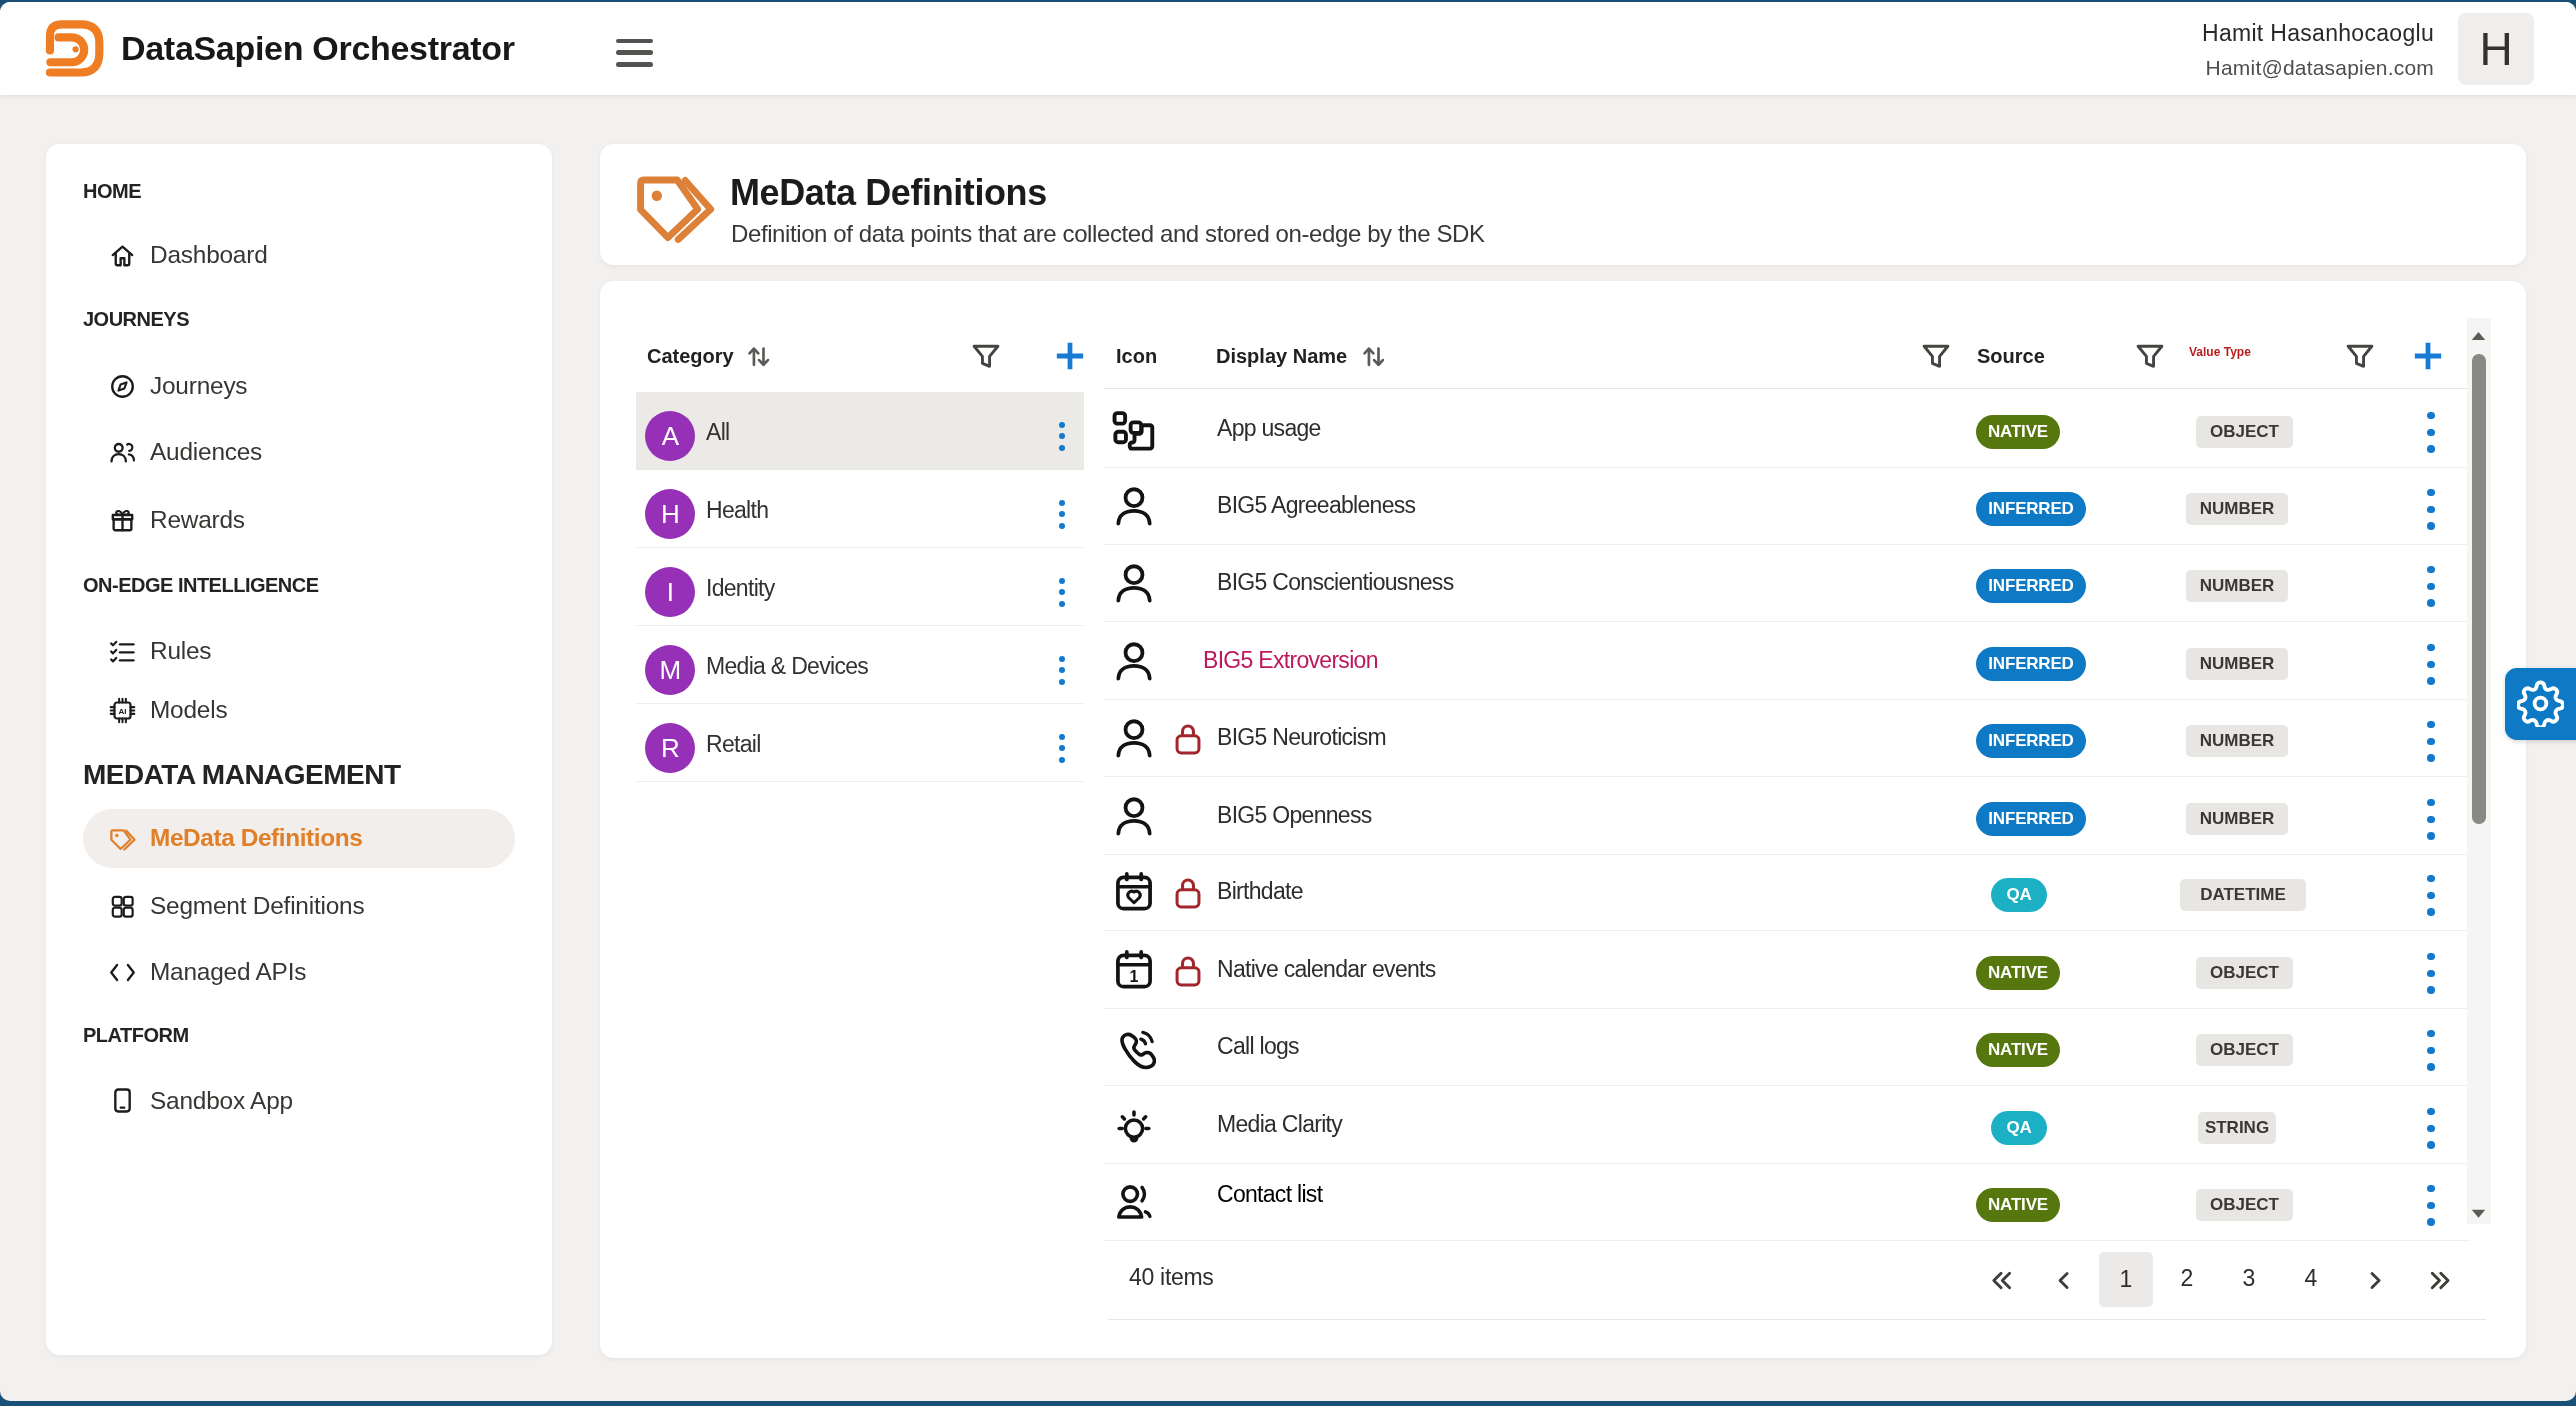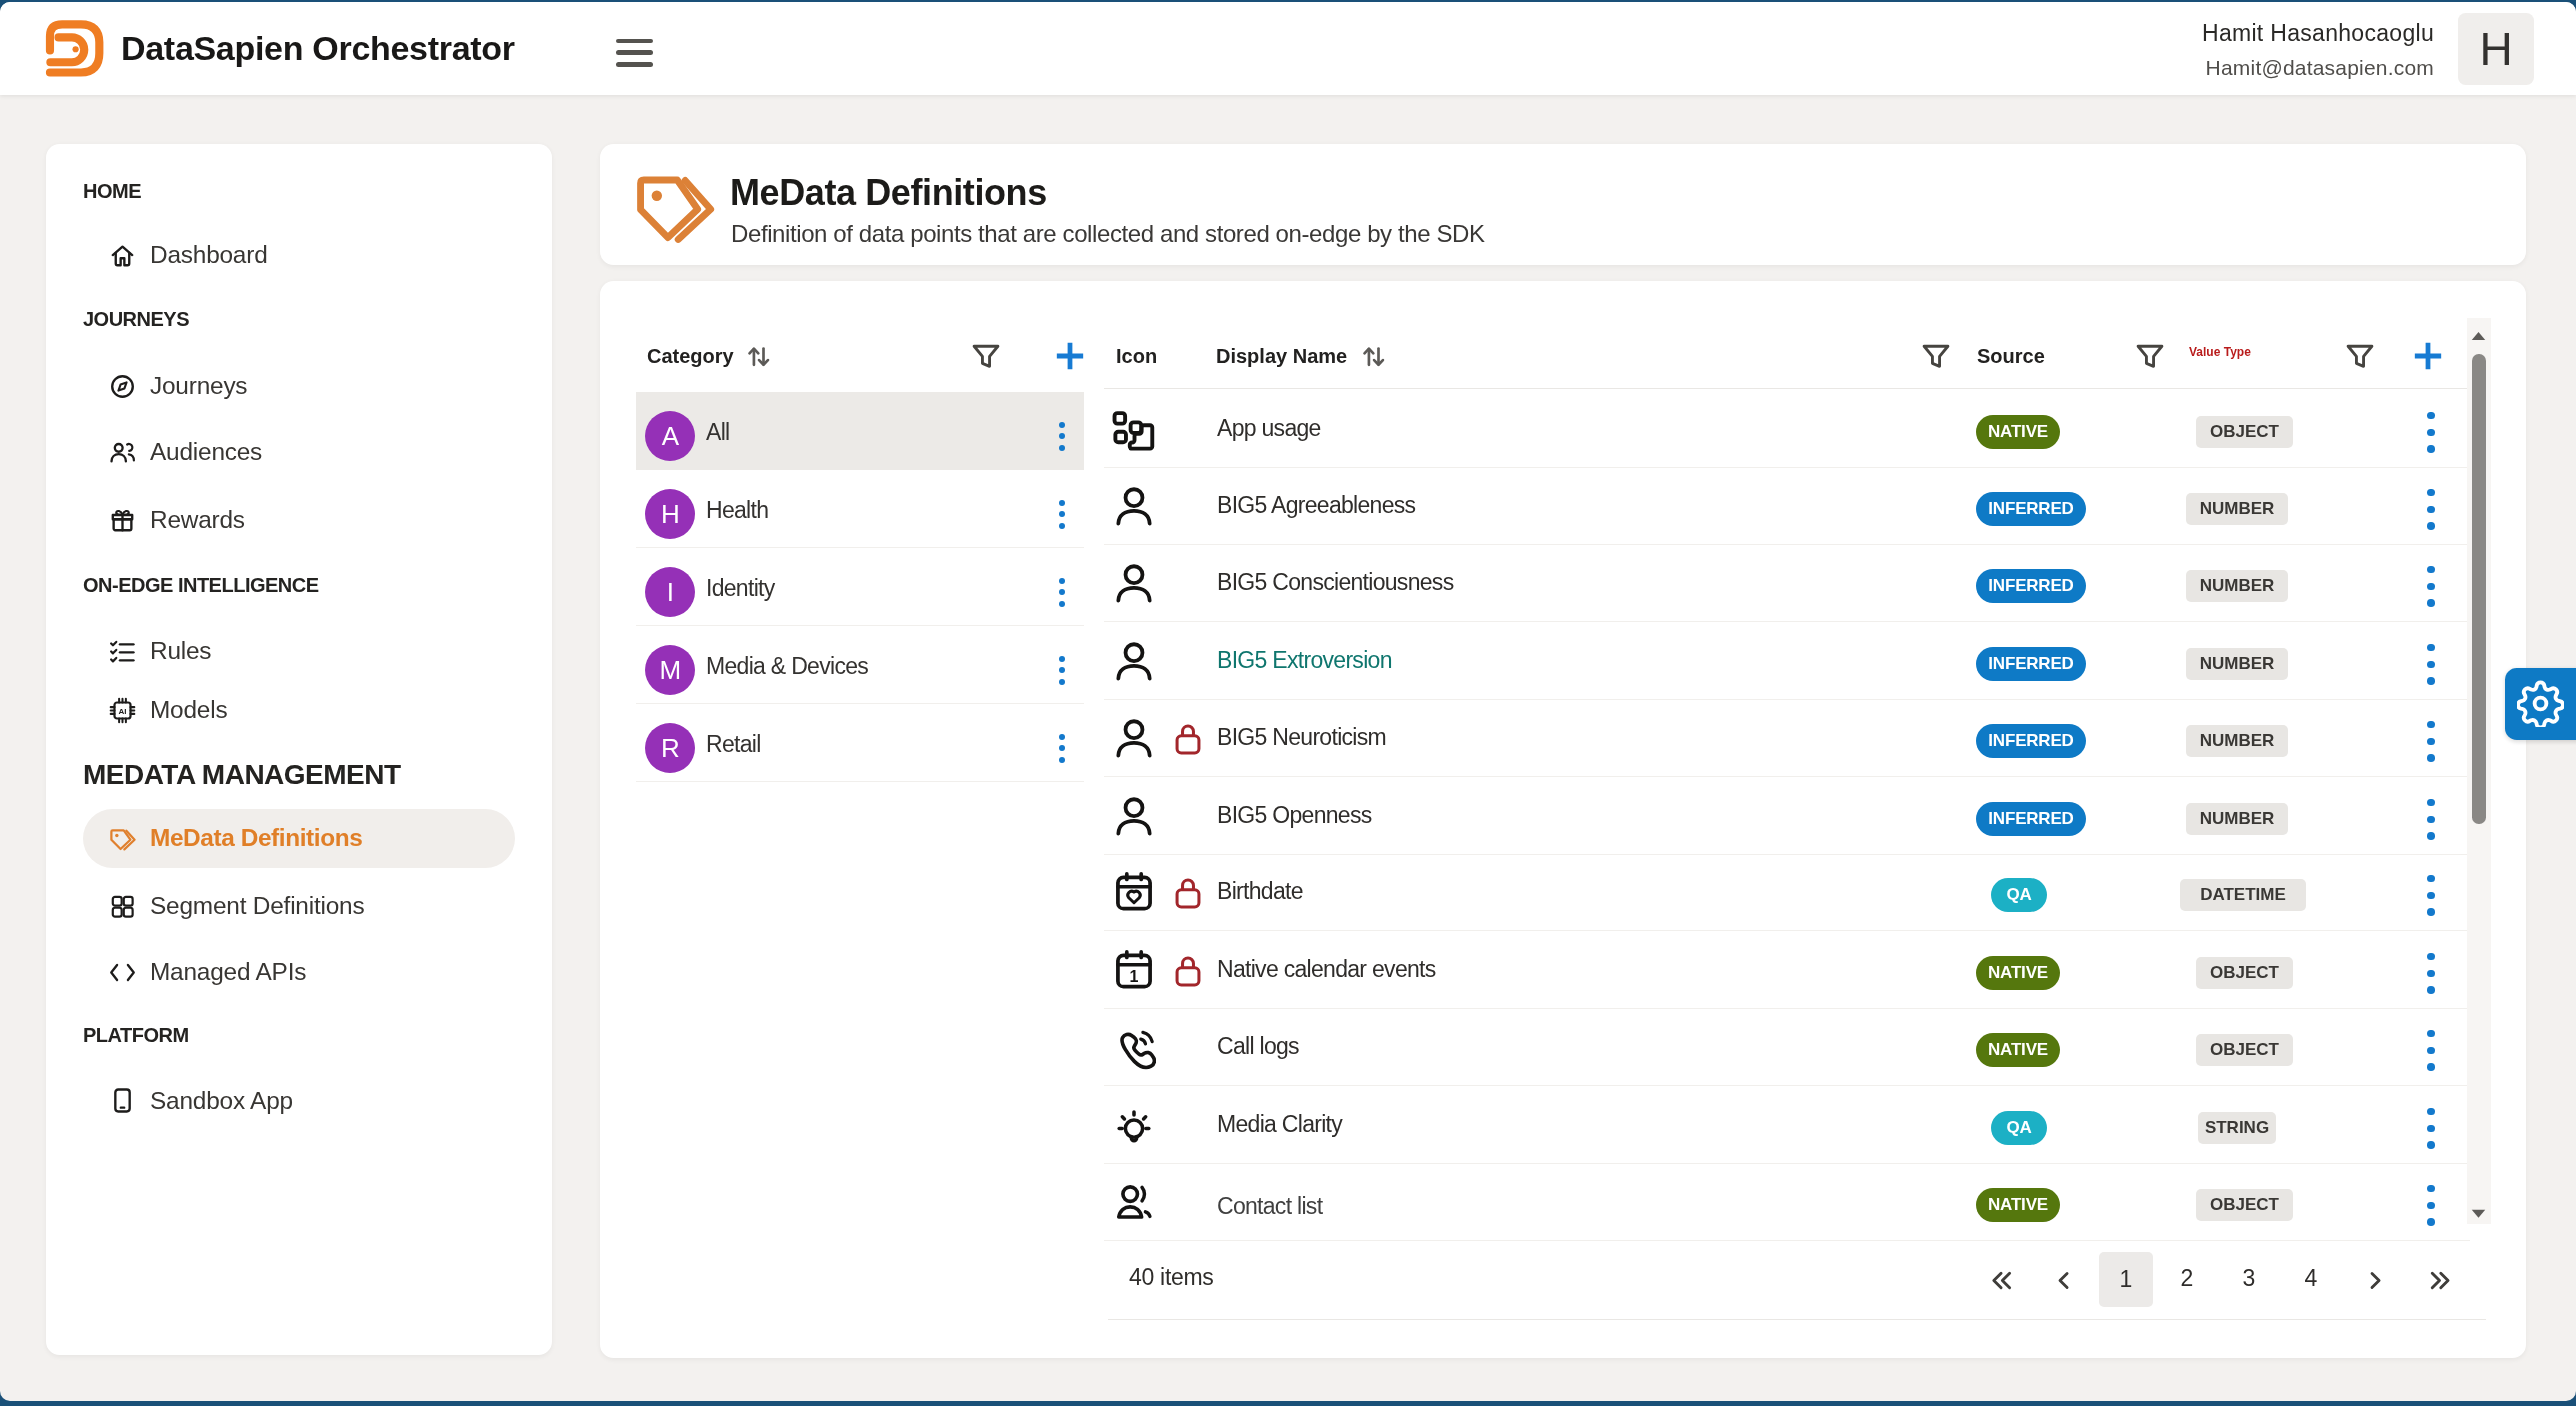--- a/index.html
+++ b/index.html
@@ -279,21 +279,21 @@
             <i style="width:7.6px;height:7.6px;border-radius:50%;background:#1379cc"></i>
             <i style="width:7.6px;height:7.6px;border-radius:50%;background:#1379cc"></i>
           </div>
         </div>
       </div>
       <div style="position:absolute;left:504px;top:341px;width:1366px;height:78px;border-bottom:1.7px solid #f1efec;box-sizing:border-box">
         <div style="position:absolute;left:8.4px;top:18.5px;width:44px;height:44px"><svg width="44" height="44" viewBox="0 0 52 52" fill="none">
             <circle cx="26" cy="15" r="10" stroke="#141312" stroke-width="4.5"></circle>
             <path d="M7.5 45.5 C8 35.5 15.5 30.5 26 30.5 S44 35.5 44.5 45.5" stroke="#141312" stroke-width="4.5" stroke-linecap="round" stroke-linejoin="round"></path>
           </svg></div>
-        <div style="position:absolute;left:113px;top:23.6px;font-size:23px;color:#0f766e;line-height:30px;letter-spacing:-0.7px">BIG5 Extroversion</div>
+        <div style="position:absolute;left:99px;top:23.6px;font-size:23px;color:#be185d;line-height:30px;letter-spacing:-0.7px">BIG5 Extroversion</div>
         <div style="position:absolute;left:872px;top:25px;width:110px;height:34px;border-radius:17px;background:#0e7ac6;color:#fff;font-size:17px;font-weight:bold;letter-spacing:-0.2px;display:flex;align-items:center;justify-content:center">INFERRED</div>
         <div style="position:absolute;left:1082px;top:26px;width:102px;height:32px;border-radius:5px;background:#e8e6e3;color:#3a3835;font-size:17px;font-weight:bold;letter-spacing:0px;display:flex;align-items:center;justify-content:center">NUMBER</div>
         <div style="position:absolute;left:1323px;top:22px">
           <div style="display:flex;flex-direction:column;align-items:center;gap:9.3px">
             <i style="width:7.6px;height:7.6px;border-radius:50%;background:#1379cc"></i>
             <i style="width:7.6px;height:7.6px;border-radius:50%;background:#1379cc"></i>
             <i style="width:7.6px;height:7.6px;border-radius:50%;background:#1379cc"></i>
           </div>
         </div>
       </div>
@@ -417,21 +417,21 @@
           </div>
         </div>
       </div>
       <div style="position:absolute;left:504px;top:882px;width:1366px;height:78px;border-bottom:1.7px solid #f1efec;box-sizing:border-box">
         <div style="position:absolute;left:8.4px;top:18.5px;width:44px;height:44px"><svg width="44" height="44" viewBox="0 0 52 52" fill="none">
             <circle cx="21.5" cy="15.5" r="8.6" stroke="#141312" stroke-width="4.3"></circle>
             <path d="M8 42.5 C9.5 34.5 15 30.5 21.5 30.5 S33.5 34.5 35 42.5 Z" stroke="#141312" stroke-width="4.3" stroke-linecap="round" stroke-linejoin="round"></path>
             <path d="M35.5 7.5 a12.6 12.6 0 0 1 0 16" stroke="#141312" stroke-width="4.1" stroke-linecap="round" stroke-linejoin="round"></path>
             <path d="M39.5 36.5 a7.8 7.8 0 0 1 5.3 5.3" stroke="#141312" stroke-width="4.1" stroke-linecap="round" stroke-linejoin="round"></path>
           </svg></div>
-        <div style="position:absolute;left:113px;top:28px;font-size:23px;color:#404040;line-height:30px;letter-spacing:-0.7px">Contact list</div>
+        <div style="position:absolute;left:113px;top:16px;font-size:23px;color:#000000;line-height:30px;letter-spacing:-0.7px">Contact list</div>
         <div style="position:absolute;left:872px;top:25px;width:84px;height:34px;border-radius:17px;background:#55770d;color:#fff;font-size:17px;font-weight:bold;letter-spacing:-0.2px;display:flex;align-items:center;justify-content:center">NATIVE</div>
         <div style="position:absolute;left:1092px;top:26px;width:97px;height:32px;border-radius:5px;background:#e8e6e3;color:#3a3835;font-size:17px;font-weight:bold;letter-spacing:0px;display:flex;align-items:center;justify-content:center">OBJECT</div>
         <div style="position:absolute;left:1323px;top:22px">
           <div style="display:flex;flex-direction:column;align-items:center;gap:9.3px">
             <i style="width:7.6px;height:7.6px;border-radius:50%;background:#1379cc"></i>
             <i style="width:7.6px;height:7.6px;border-radius:50%;background:#1379cc"></i>
             <i style="width:7.6px;height:7.6px;border-radius:50%;background:#1379cc"></i>
           </div>
         </div>
       </div>

